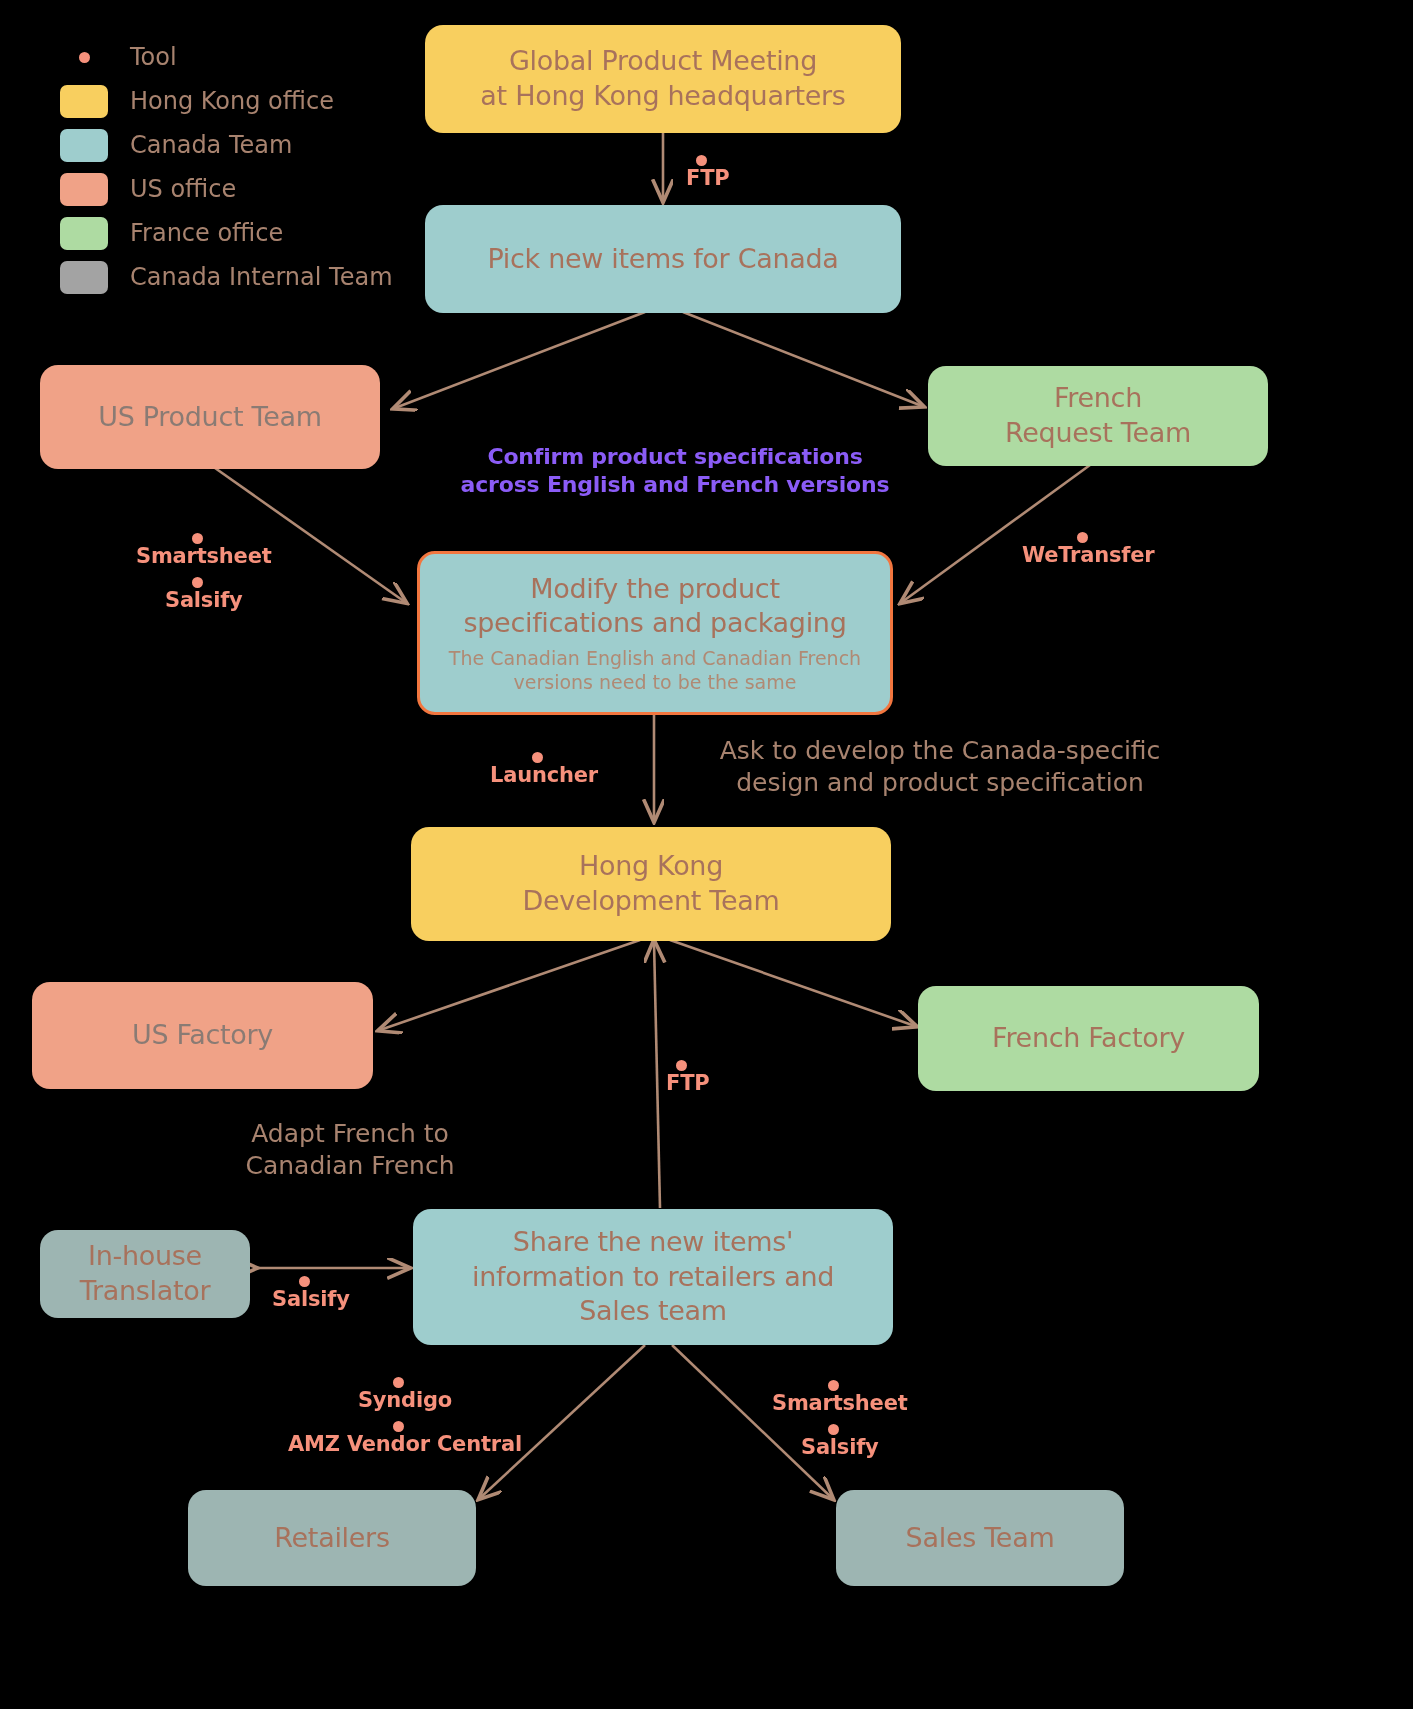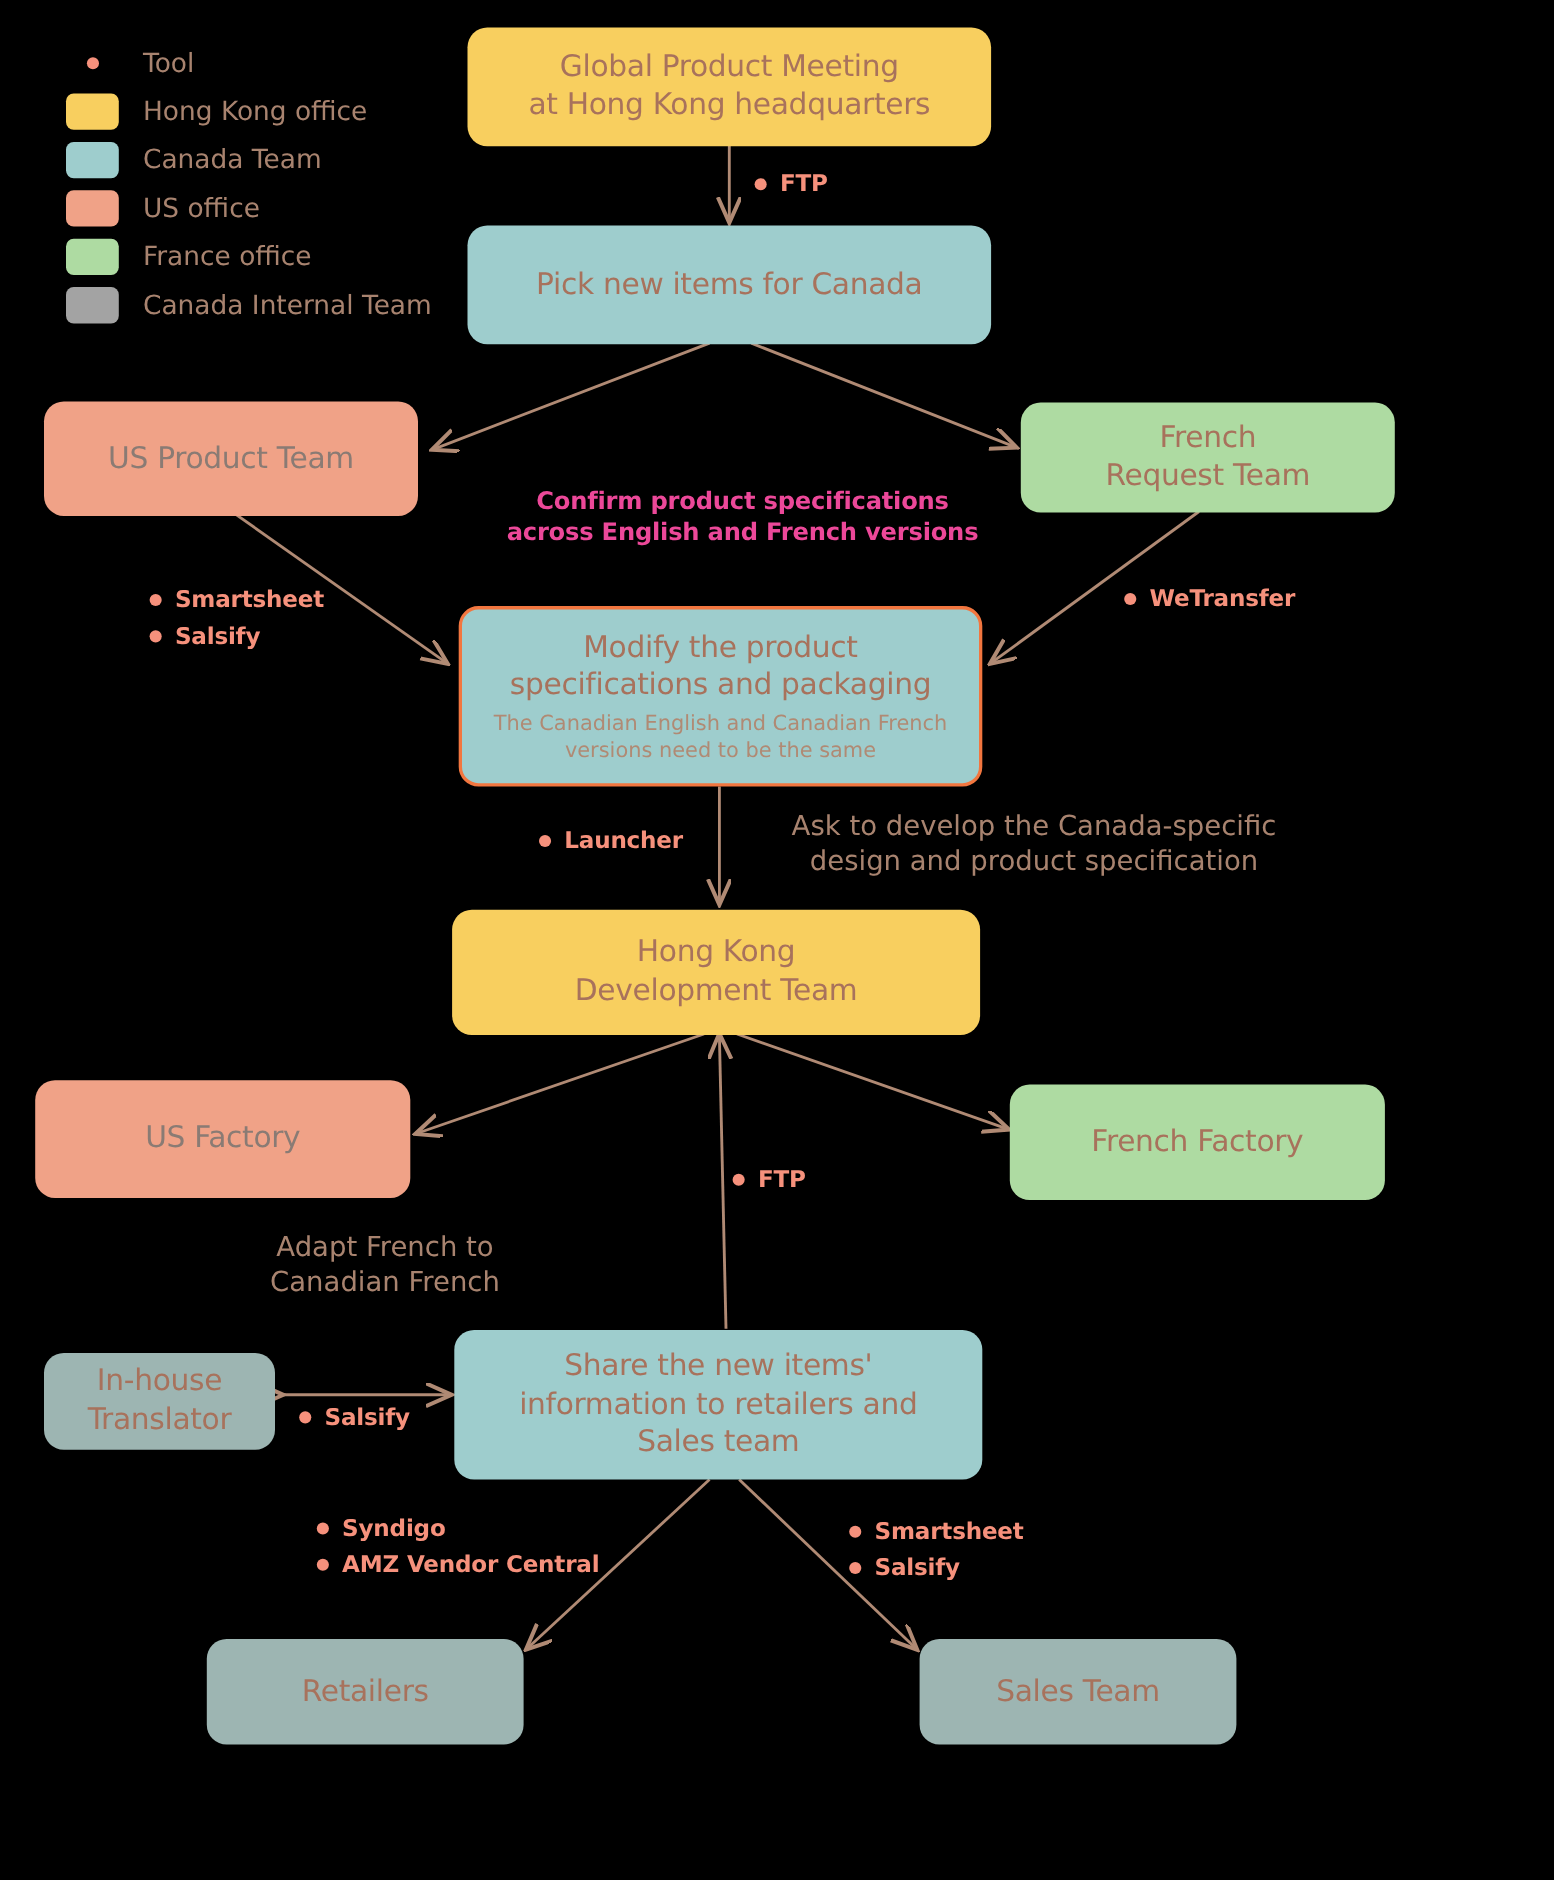--- a/index.html
+++ b/index.html
@@ -102,40 +102,41 @@
 
   
   .tools {
     position: absolute;
   }
   .tool-row {
     display: flex;
     align-items: center;
     margin-bottom: 9px;
     white-space: nowrap;
+    flex-direction: column;
   }
   .tool-bullet {
     width: 11px;
     height: 11px;
     border-radius: 50%;
     background: #f6917c;
     margin-right: 12px;
     flex: 0 0 auto;
   }
   .tool-text {
     color: #f6917c;
     font-weight: bold;
     font-size: 21px;
     letter-spacing: -0.2px;
   }
 
   
   .edge-note {
     position: absolute;
-    color: #ec4899;
+    color: #8b5cf6;
     text-align: center;
     line-height: 1.28;
     white-space: pre-line;
   }
   .edge-note.bold {
     font-weight: bold;
     font-size: 22px;
     letter-spacing: -0.2px;
   }
   .edge-note.plain {

